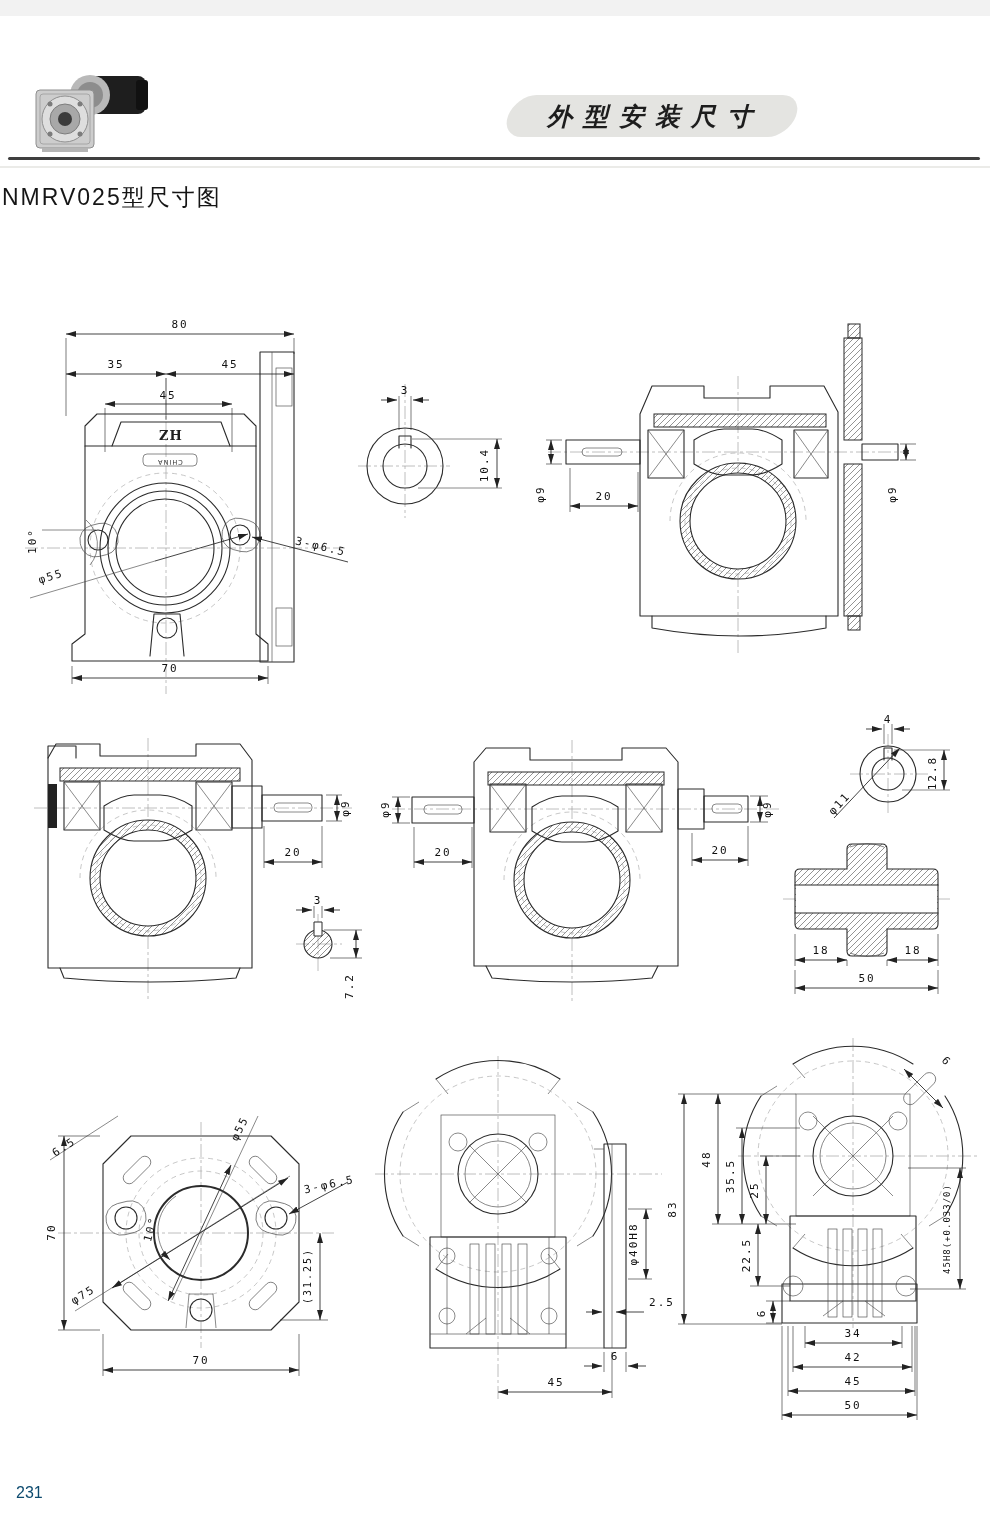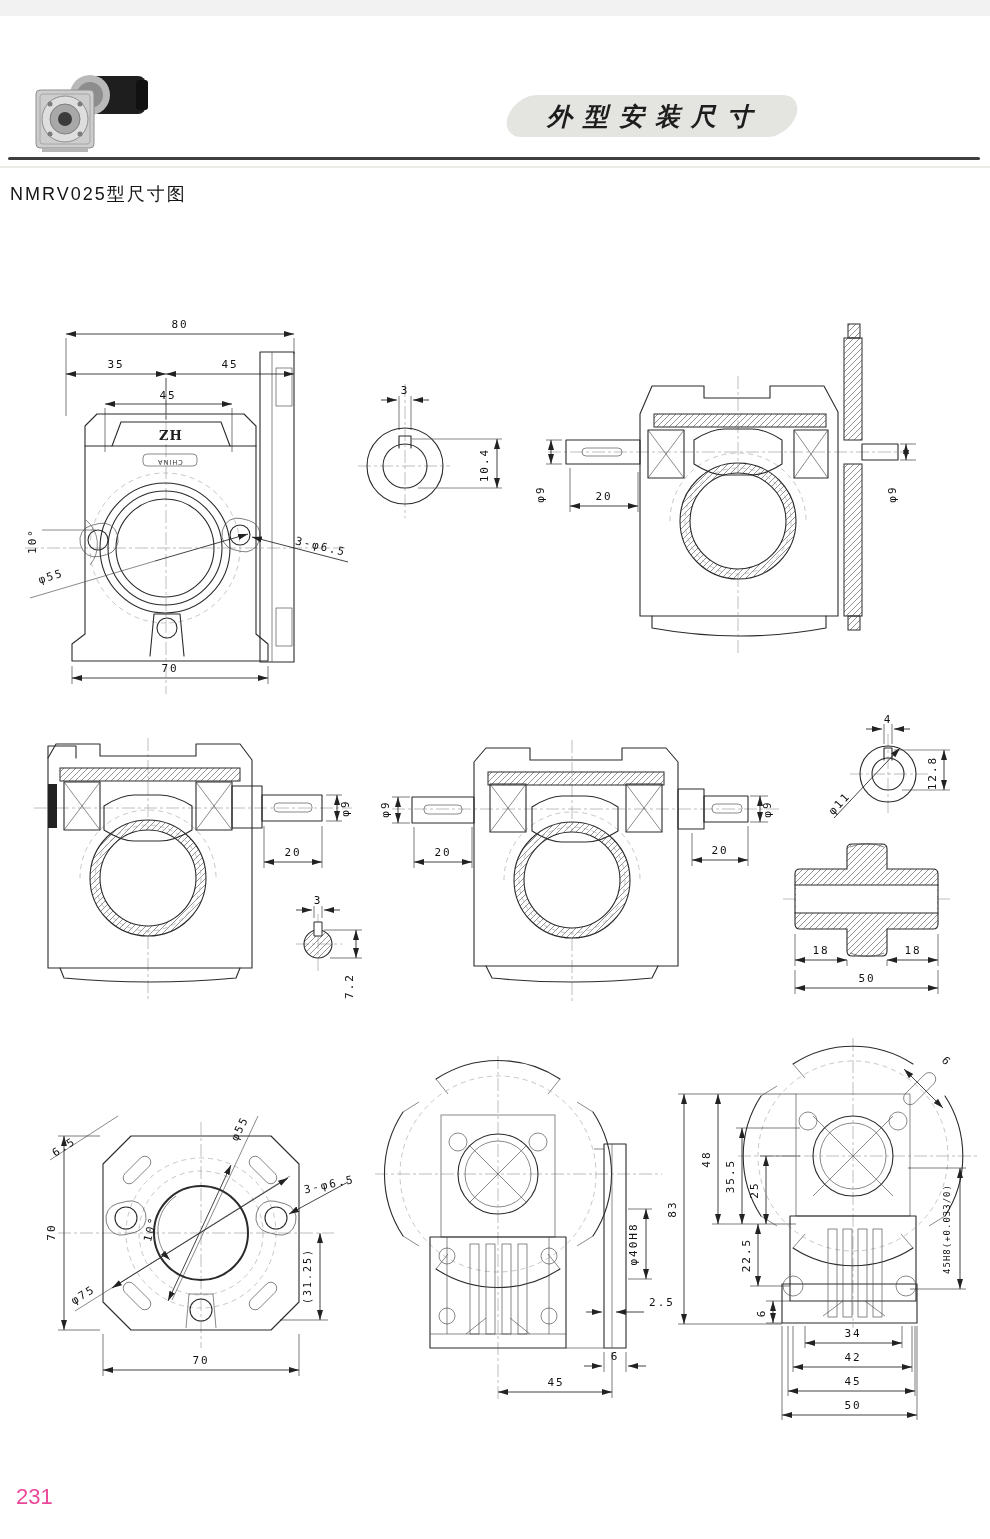--- a/index.html
+++ b/index.html
@@ -5,23 +5,23 @@
   html,body{margin:0;padding:0;background:#f2f2f2}
   .sheet{position:relative;width:990px;height:1539px;background:#ffffff;margin:16px auto;
          font-family:"Liberation Sans","DejaVu Sans",sans-serif;overflow:hidden}
   
   .band{position:absolute;left:508px;top:79px;width:288px;height:42px;background:#e4e4e1;
         border-radius:21px;transform:skewX(-20deg)}
   .band-text{position:absolute;left:520px;top:84px;width:270px;text-align:center;
         font-style:italic;font-weight:bold;font-size:25px;letter-spacing:11px;color:#1d1d1d;white-space:nowrap}
   .rule-dark{position:absolute;left:8px;top:141px;width:972px;height:3px;background:#3f3f3f;border-radius:2px}
   .rule-light{position:absolute;left:0;top:150px;width:990px;height:2px;background:#ebebe8}
-  .doc-title{position:absolute;left:10px;top:166px;font-size:18px;font-weight:500;
+  .doc-title{position:absolute;left:2px;top:166px;font-size:23px;font-weight:500;
         letter-spacing:2px;color:#151515}
-  .page-no{position:absolute;left:16px;top:1468px;font-size:22px;color:#ec4899}
+  .page-no{position:absolute;left:16px;top:1468px;font-size:16px;color:#0c4a6e}
   
   svg .ln{stroke:#2b2b2b;stroke-width:1.1;fill:none;stroke-linejoin:round;stroke-linecap:round}
   svg .th{stroke:#4a4a4a;stroke-width:.65;fill:none}
   svg .cl{stroke:#9a9a9a;stroke-width:.65;fill:none;stroke-dasharray:13 3 3 3}
   svg .dsh{stroke:#a9a9a9;stroke-width:.65;fill:none;stroke-dasharray:5 4}
   svg .dim{stroke:#222;stroke-width:.85;fill:none}
   svg .ext{stroke:#222;stroke-width:.6;fill:none}
   svg .arr{marker-start:url(#arS);marker-end:url(#arE)}
   svg .ar1{marker-end:url(#arE)}
   svg .ht{fill:url(#hp);stroke:#2b2b2b;stroke-width:1}

